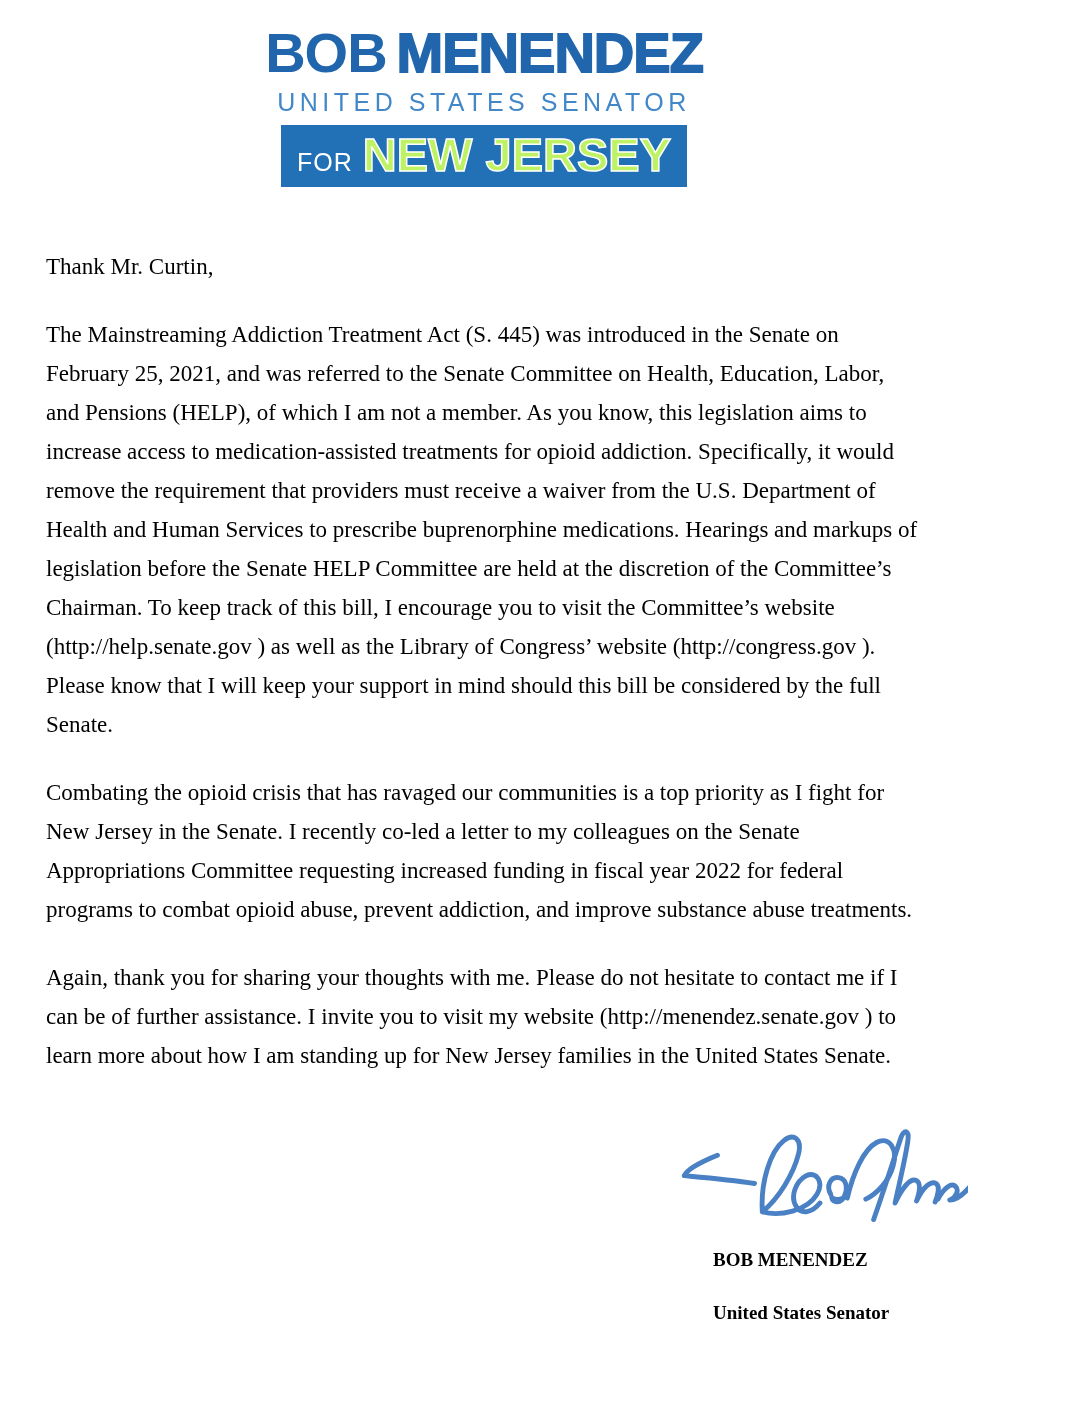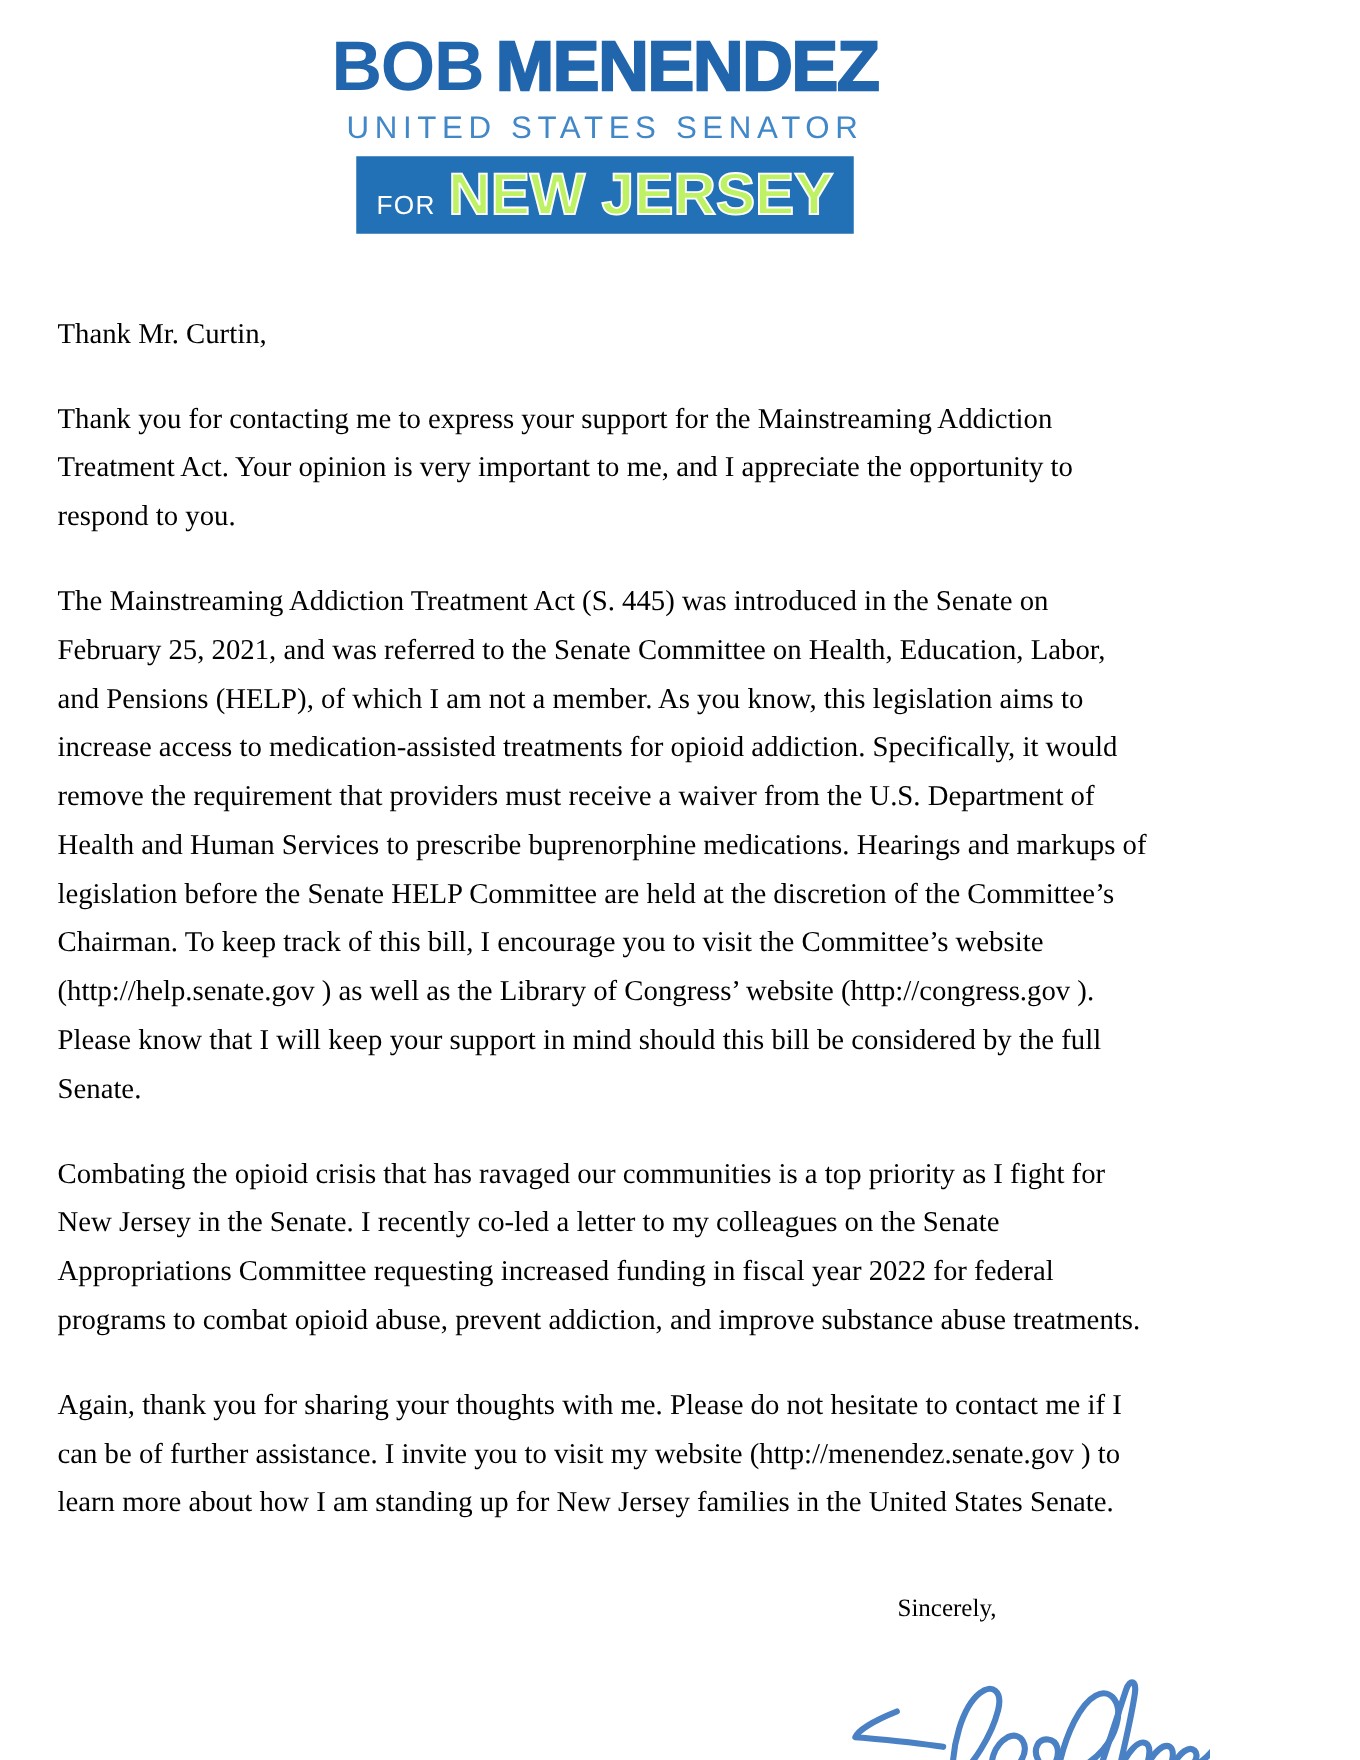--- a/index.html
+++ b/index.html
@@ -41,21 +41,21 @@
   .logo-bar {
     display: inline-block;
     margin-top: 10px;
     background: #2271b6;
     height: 62px;
     line-height: 60px;
     padding: 0 16px;
     white-space: nowrap;
   }
   .bar-for {
-    font-size: 21px;
+    font-size: 25px;
     color: #ffffff;
     letter-spacing: 1px;
     vertical-align: baseline;
   }
   .bar-state {
     font-size: 47px;
     font-weight: bold;
     color: #bef264;
     -webkit-text-stroke: 1.5px #ffffff;
     margin-left: 10px;
@@ -110,27 +110,25 @@
       <span class="logo-first">BOB</span><span class="logo-last">MENENDEZ</span>
     </div>
     <div class="logo-subtitle">UNITED STATES SENATOR</div>
     <div class="logo-bar">
       <span class="bar-for">FOR</span><span class="bar-state">NEW JERSEY</span>
     </div>
   </header>
 
   <main class="letter-body">
     <p class="salutation">Thank Mr. Curtin,</p>
-    <p>Thank you for contacting me to express your support for the Mainstreaming Addiction Treatment Act. Your opinion is very important to me, and I appreciate the opportunity to respond to you.</p>
     <p>The Mainstreaming Addiction Treatment Act (S. 445) was introduced in the Senate on February 25, 2021, and was referred to the Senate Committee on Health, Education, Labor, and Pensions (HELP), of which I am not a member. As you know, this legislation aims to increase access to medication-assisted treatments for opioid addiction. Specifically, it would remove the requirement that providers must receive a waiver from the U.S. Department of Health and Human Services to prescribe buprenorphine medications. Hearings and markups of legislation before the Senate HELP Committee are held at the discretion of the Committee’s Chairman. To keep track of this bill, I encourage you to visit the Committee’s website (http://help.senate.gov ) as well as the Library of Congress’ website (http://congress.gov ). Please know that I will keep your support in mind should this bill be considered by the full Senate.</p>
     <p>Combating the opioid crisis that has ravaged our communities is a top priority as I fight for New Jersey in the Senate. I recently co-led a letter to my colleagues on the Senate Appropriations Committee requesting increased funding in fiscal year 2022 for federal programs to combat opioid abuse, prevent addiction, and improve substance abuse treatments.</p>
     <p>Again, thank you for sharing your thoughts with me. Please do not hesitate to contact me if I can be of further assistance. I invite you to visit my website (http://menendez.senate.gov ) to learn more about how I am standing up for New Jersey families in the United States Senate.</p>
 
     <div class="closing">
-      <p class="valediction">Sincerely,</p>
       <div class="signature-wrap">
         <svg width="360" height="122" viewBox="0 0 360 125" fill="none" stroke="#4a80c4" stroke-width="5" stroke-linecap="round" stroke-linejoin="round" aria-hidden="true">
 
           <path d="M 36 34 C 16 42, 4 50, 2 55 C 24 57, 48 59, 74 63"></path>
 
           <path d="M 82 92 C 80 62, 90 30, 104 19 C 114 11, 123 17, 119 33 C 114 53, 99 78, 82 92 C 100 97, 128 91, 138 74 C 145 62, 138 50, 127 55 C 116 61, 110 77, 117 87 C 122 95, 133 93, 141 83"></path>
 
           <path d="M 152 74 C 147 65, 152 56, 160 57 C 168 58, 170 67, 166 76 C 163 83, 154 84, 153 77 C 157 81, 164 80, 169 74"></path>
 
           <path d="M 169 78 C 175 52, 186 28, 199 21 C 212 14, 221 28, 216 45 C 212 60, 200 73, 188 79"></path>

